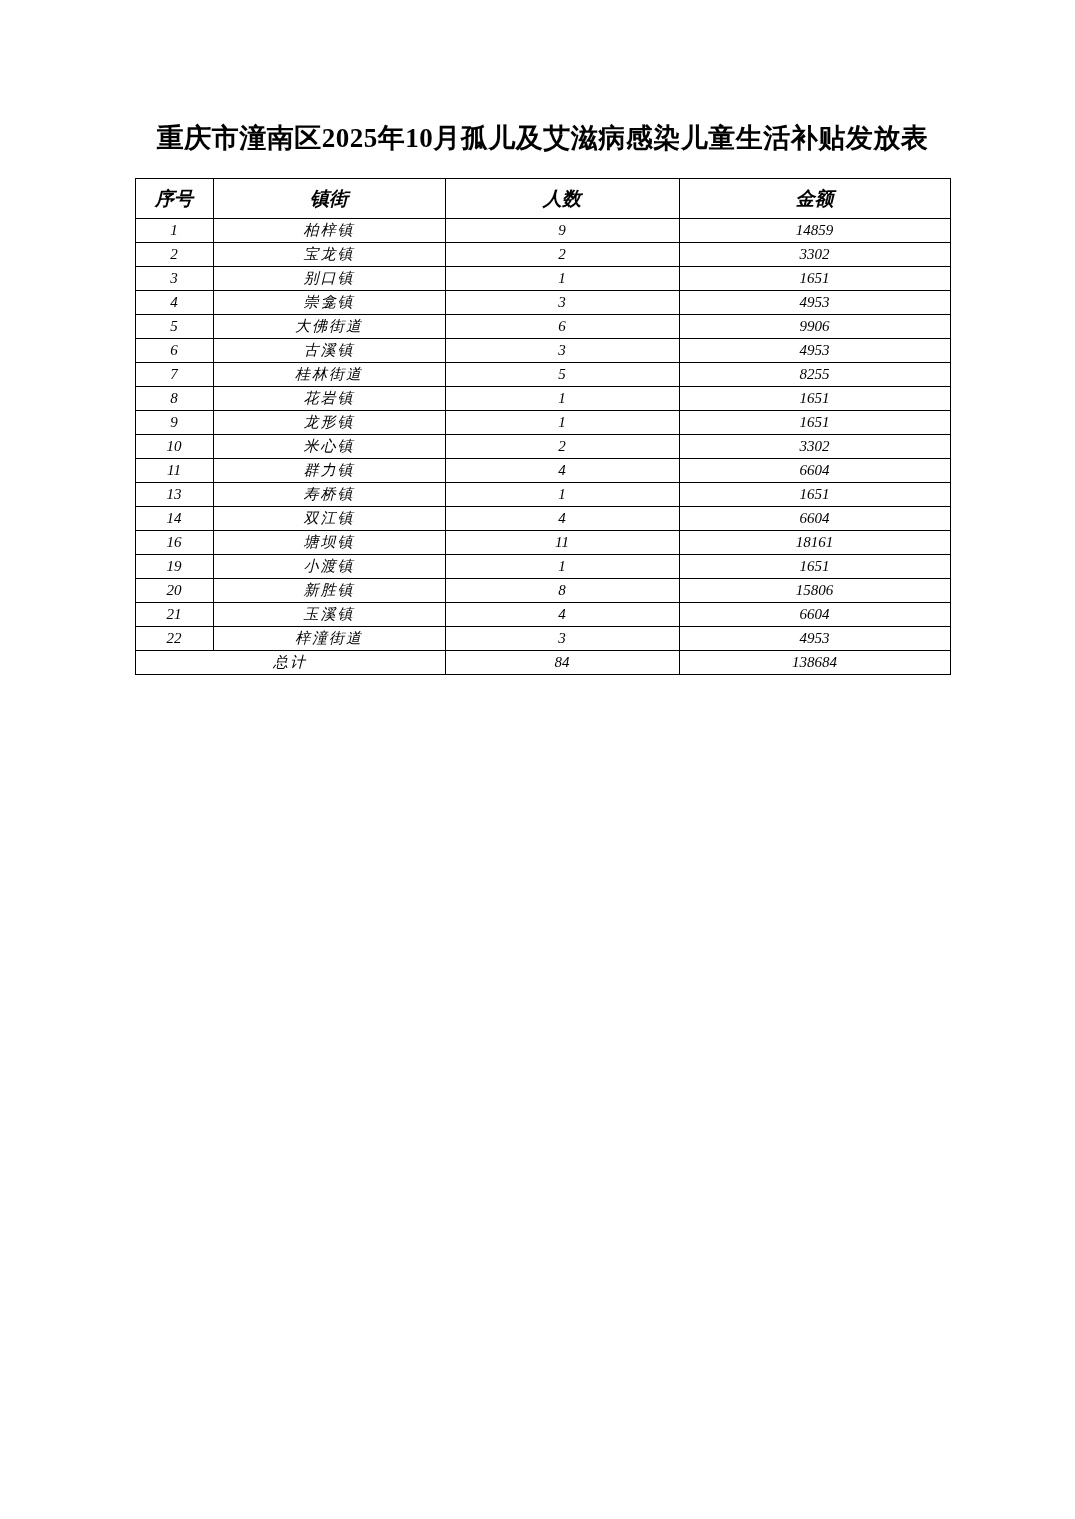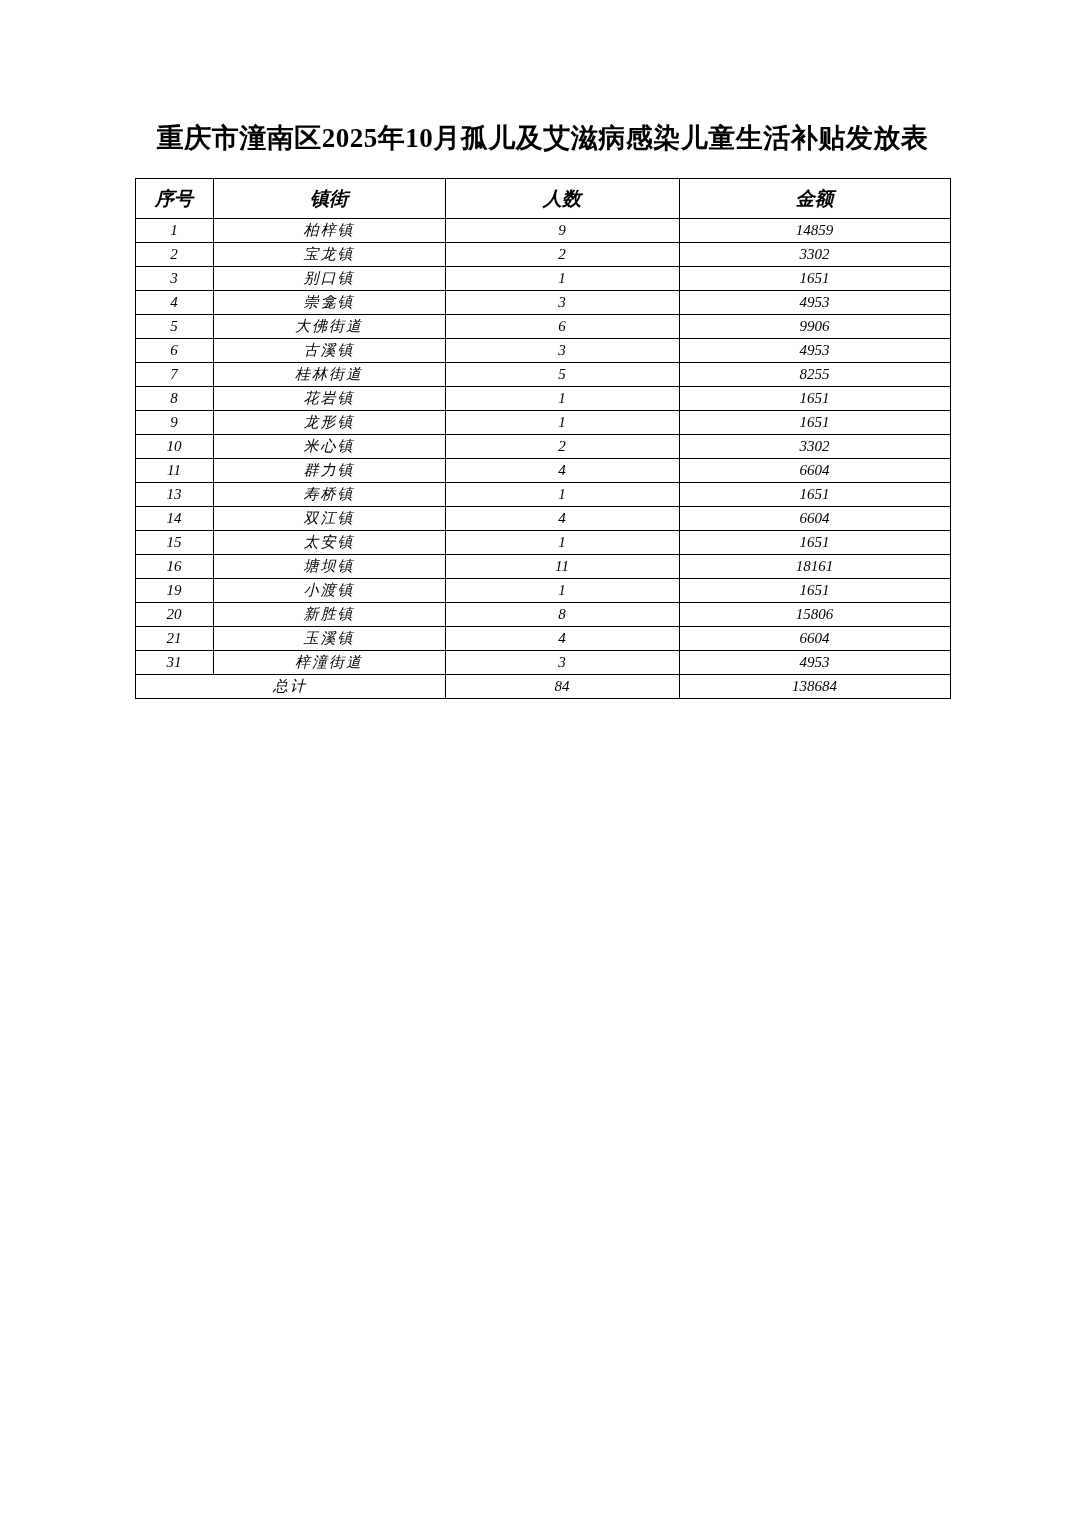--- a/index.html
+++ b/index.html
@@ -164,26 +164,20 @@
         <td>1</td>
         <td>1651</td>
       </tr>
       <tr>
         <td>14</td>
         <td class="town">双江镇</td>
         <td>4</td>
         <td>6604</td>
       </tr>
       <tr>
-        <td>15</td>
-        <td class="town">太安镇</td>
-        <td>1</td>
-        <td>1651</td>
-      </tr>
-      <tr>
         <td>16</td>
         <td class="town">塘坝镇</td>
         <td>11</td>
         <td>18161</td>
       </tr>
       <tr>
         <td>19</td>
         <td class="town">小渡镇</td>
         <td>1</td>
         <td>1651</td>
@@ -194,21 +188,21 @@
         <td>8</td>
         <td>15806</td>
       </tr>
       <tr>
         <td>21</td>
         <td class="town">玉溪镇</td>
         <td>4</td>
         <td>6604</td>
       </tr>
       <tr>
-        <td>31</td>
+        <td>22</td>
         <td class="town">梓潼街道</td>
         <td>3</td>
         <td>4953</td>
       </tr>
       <tr class="total-row">
         <td class="total-label" colspan="2">总计</td>
         <td>84</td>
         <td>138684</td>
       </tr>
     </tbody>

